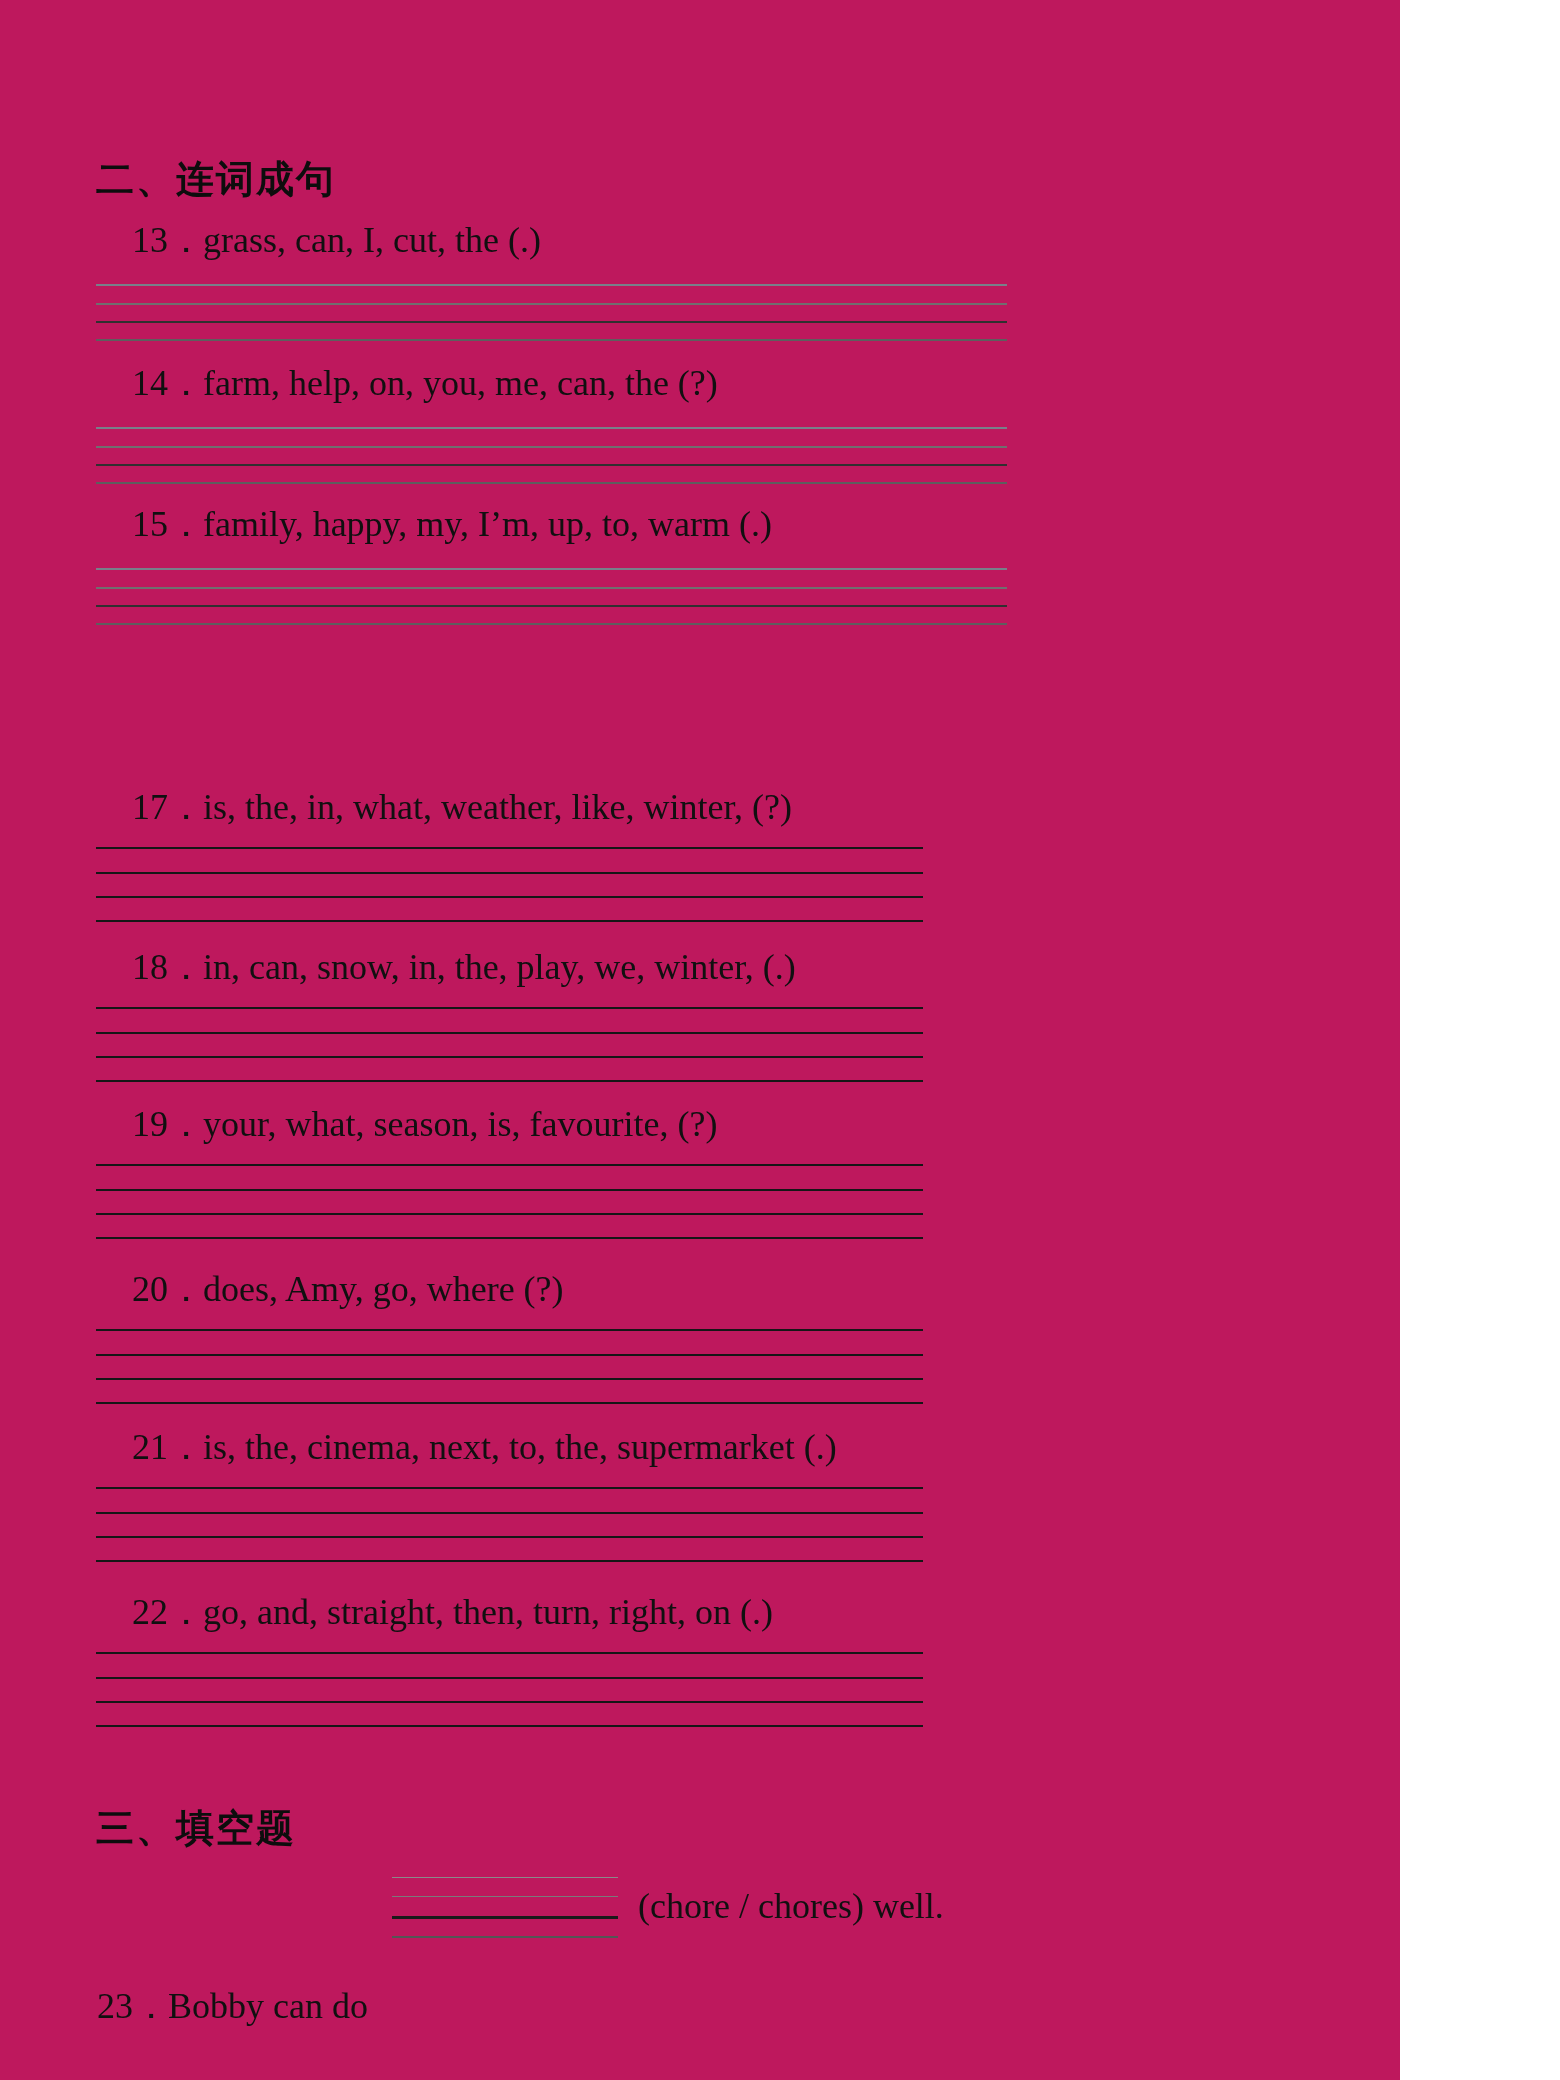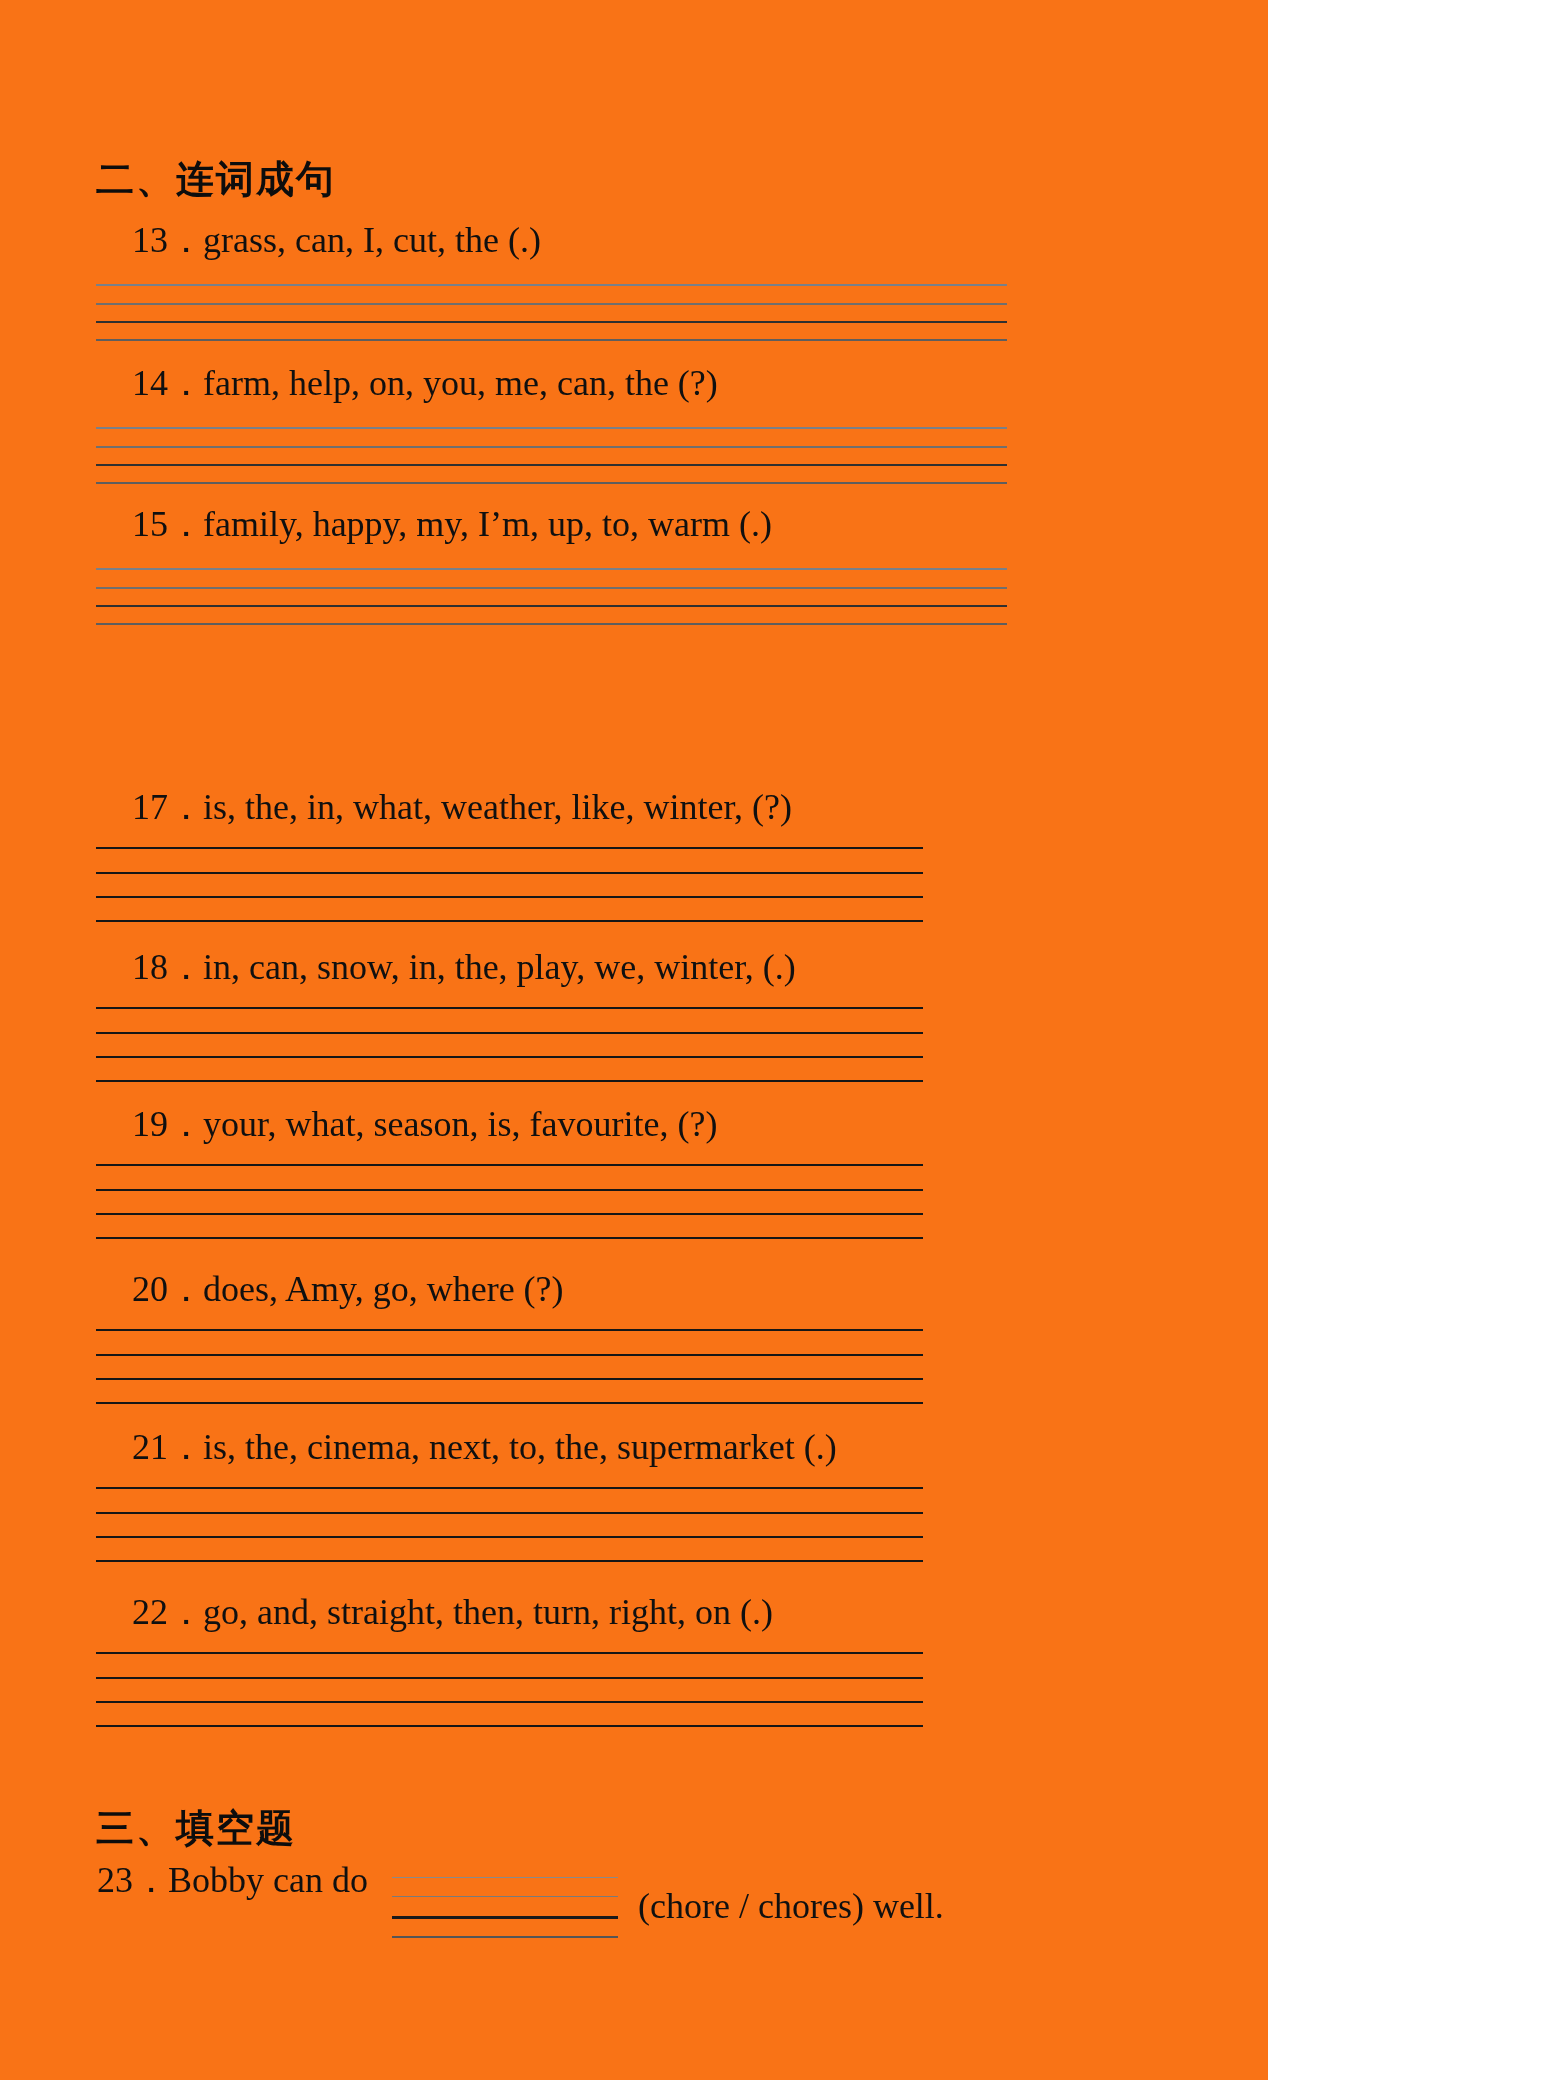--- a/index.html
+++ b/index.html
@@ -1,20 +1,20 @@
 <!DOCTYPE html>
 <html><head>
 <meta charset="utf-8">
 <style>
   html,body{margin:0;padding:0;}
   body{background:#ffffff;}
   .page{
     position:relative;
-    width:1268px;height:2080px;
-    background:#f97316;
+    width:1400px;height:2080px;
+    background:#be185d;
     overflow:hidden;
     font-family:"Liberation Serif", serif;
     color:#111111;
   }
   .sec-header{
     position:absolute;
     left:96px;
     font-family:"Liberation Sans","DejaVu Sans",sans-serif;
     font-weight:700;
     font-size:38px;
@@ -190,21 +190,21 @@
     <div>
       <div class="ansline l1"></div>
       <div class="ansline l2"></div>
       <div class="ansline l3"></div>
       <div class="ansline l4"></div>
     </div>
   </div>
 
   <div class="sec-header" style="top:1809px;">三、填空题</div>
 
-  <div class="fill-row" style="left:97px;top:1860px;text-align:center;">
+  <div class="fill-row" style="left:97px;top:1986px;text-align:center;">
     <span class="num">23．</span><span>Bobby can do</span>
   </div>
 
   <div class="blank-grid">
     <div class="bline b1"></div>
     <div class="bline b2"></div>
     <div class="bline b3"></div>
     <div class="bline b4"></div>
   </div>
 

